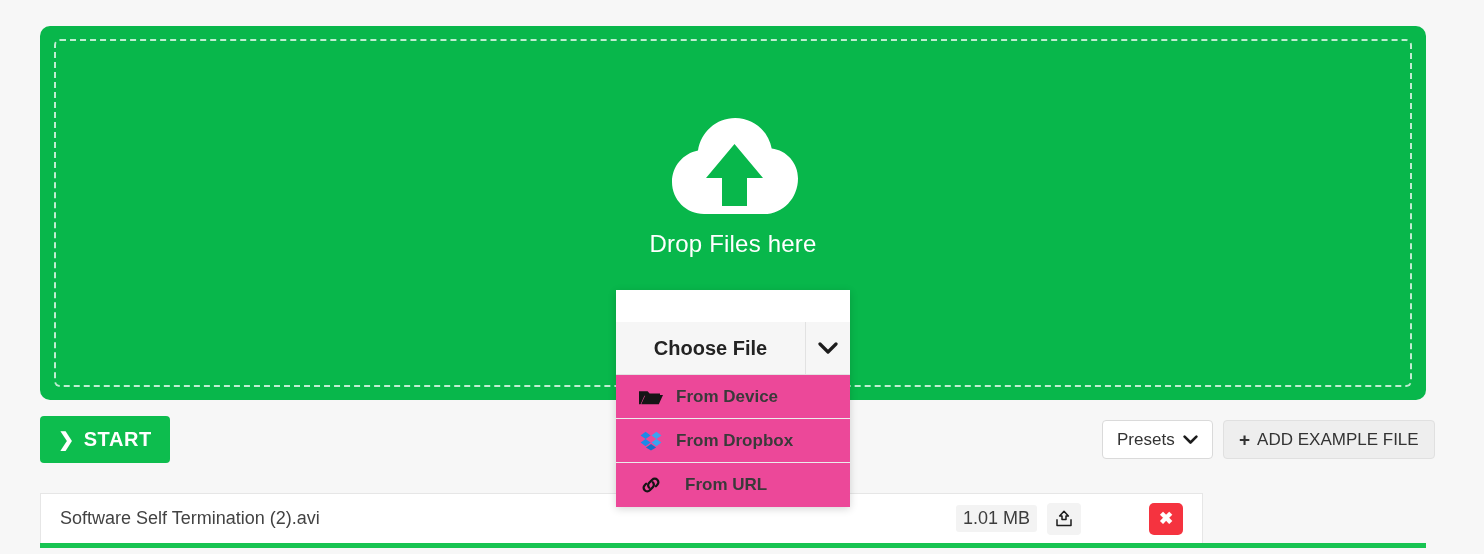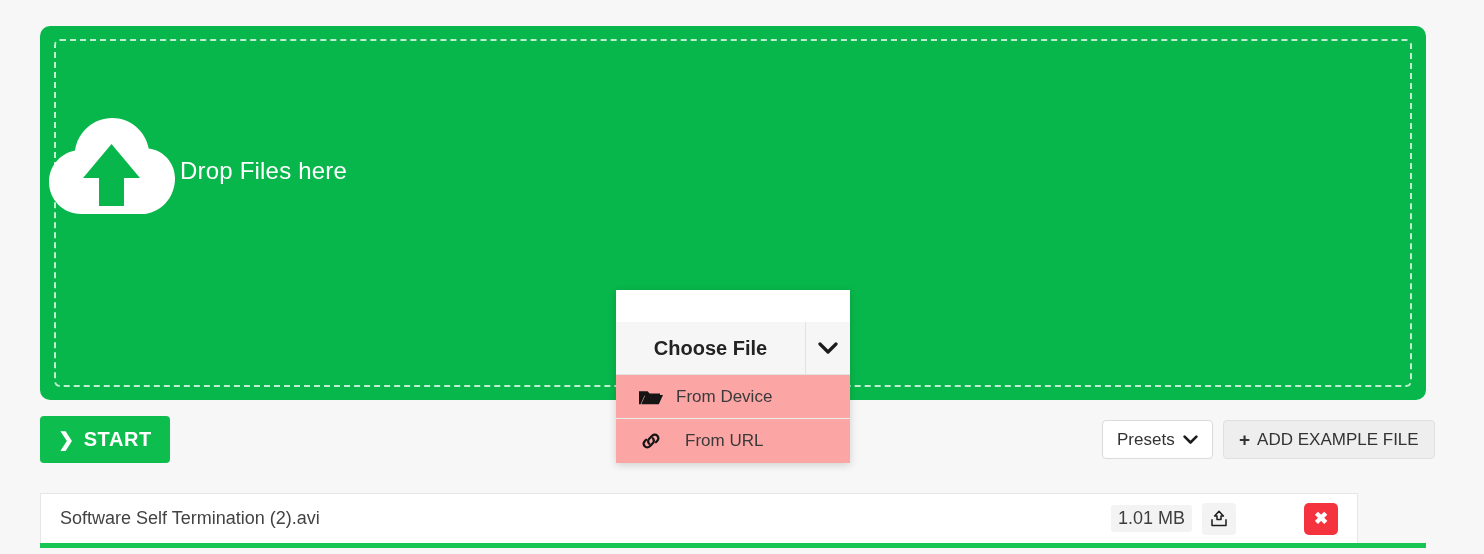--- a/index.html
+++ b/index.html
@@ -35,21 +35,21 @@
     border: 2px dashed rgba(255,255,255,0.75);
     border-radius: 6px;
     box-sizing: border-box;
   }
   .dz-center {
     position: absolute;
     left: 0;
     right: 0;
     top: 84px;
     display: flex;
-    flex-direction: row;
+    flex-direction: column;
     align-items: center;
   }
   .cloud-icon {
     width: 140px;
     height: 112px;
     display: block;
   }
   .drop-label {
     margin-top: 10px;
     color: #ffffff;
@@ -94,23 +94,24 @@
     border-left: 1px solid #e2e2e2;
   }
   .caret-glyph {
     display: block;
   }
   .menu-item {
     display: flex;
     align-items: center;
     height: 44px;
     padding-left: 22px;
-    background: #fca5a5;
+    background: #ec4899;
     border-bottom: 1px solid #ececec;
     box-sizing: border-box;
+    font-weight: bold;
   }
   .menu-item:last-child {
     border-bottom: none;
     gap: 9px;
   }
   .menu-icon {
     width: 26px;
     height: 22px;
     margin-right: 12px;
     display: flex;
@@ -191,21 +192,21 @@
     font-size: 19px;
     font-weight: bold;
     line-height: 1;
   }
 
   
   .file-row {
     position: absolute;
     left: 40px;
     top: 493px;
-    width: 1318px;
+    width: 1163px;
     height: 50px;
     background: #ffffff;
     border: 1px solid #e6e6e6;
     border-bottom: none;
     box-sizing: border-box;
     display: flex;
     align-items: center;
   }
   .file-name {
     margin-left: 19px;
@@ -294,20 +295,32 @@
   <div class="menu-item">
     <span class="menu-icon">
       <svg width="24" height="18" viewBox="0 0 24 18" aria-hidden="true">
         <path fill="#151515" d="M0 3.2h8.6l2 2.4H21v2.1H5.4L1.6 16.2H0z"></path>
         <path fill="#151515" d="M6.4 7.1H24l-4.2 9.1H2.2z"></path>
       </svg>
     </span>
     <span class="menu-label">From Device</span>
   </div>
 
+  <div class="menu-item">
+    <span class="menu-icon">
+      <svg width="22" height="20" viewBox="0 0 22 20" aria-hidden="true">
+        <path fill="#1c8ae8" d="M5.6 0.8 0.6 4.4l5 3.6 5-3.6z"></path>
+        <path fill="#3aa3f0" d="M16.4 0.8 11.4 4.4l5 3.6 5-3.6z"></path>
+        <path fill="#1c8ae8" d="M0.6 11.6 5.6 8l5 3.6-5 3.6z"></path>
+        <path fill="#3aa3f0" d="M21.4 11.6 16.4 8l-5 3.6 5 3.6z"></path>
+        <path fill="#1570c9" d="M5.9 16.4 11 13.1l5.1 3.3-5.1 3.2z"></path>
+      </svg>
+    </span>
+    <span class="menu-label">From Dropbox</span>
+  </div>
 
 
   <div class="menu-item">
     <span class="menu-icon">
       <svg width="22" height="20" viewBox="0 0 22 20" aria-hidden="true">
         <g stroke="#151515" stroke-width="2.3" fill="none" stroke-linecap="round">
           <path d="M9.2 12.8a3.6 3.6 0 0 1 0-5.1l3-3a3.6 3.6 0 0 1 5.1 5.1l-1.4 1.4"></path>
           <path d="M12.8 7.2a3.6 3.6 0 0 1 0 5.1l-3 3a3.6 3.6 0 0 1-5.1-5.1l1.4-1.4"></path>
         </g>
       </svg>

